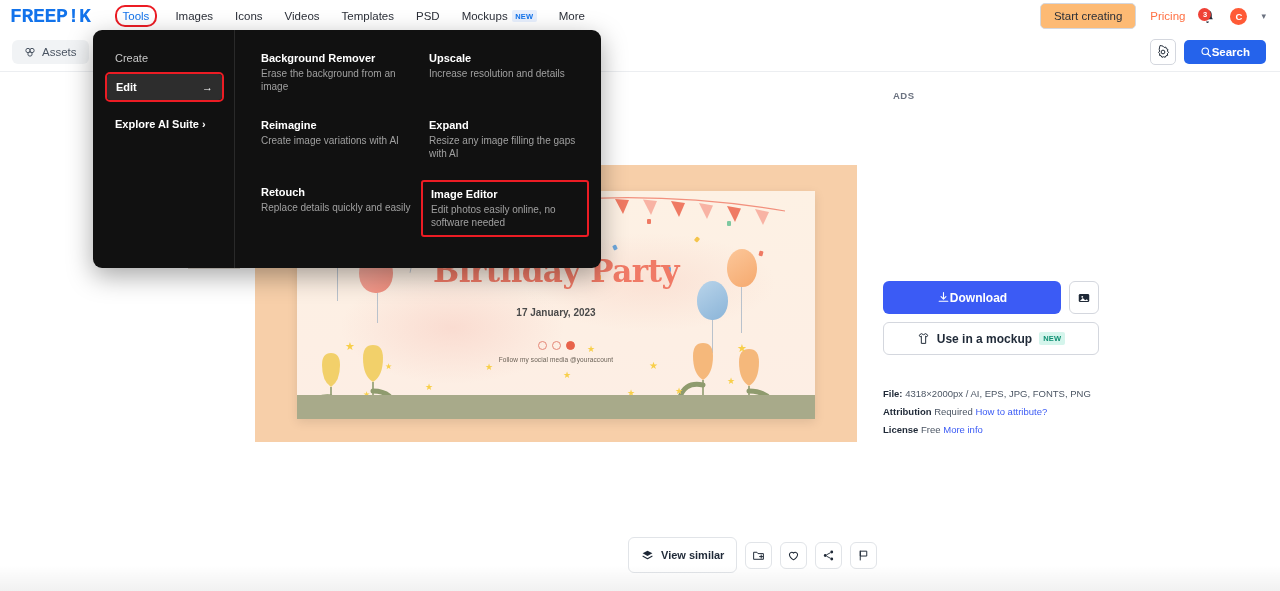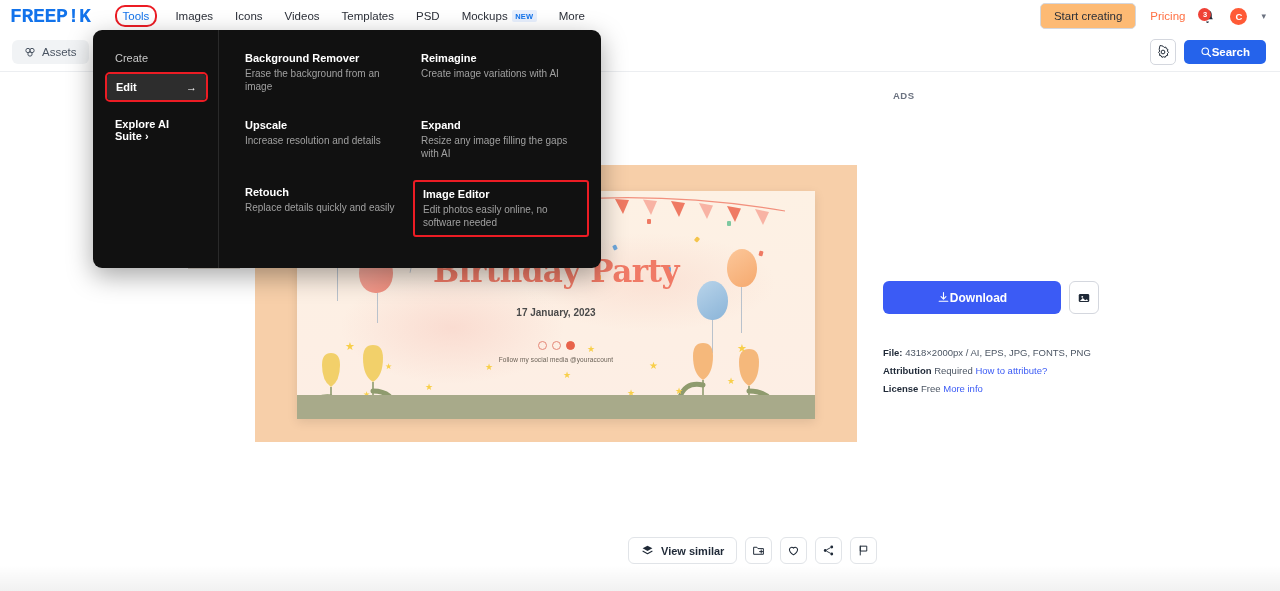--- a/index.html
+++ b/index.html
@@ -76,21 +76,21 @@
     background:#2563eb; color:#fff; border-radius:5px; padding:6px 16px;
     font-size:11.5px; font-weight:bold; display:flex; align-items:center; cursor:pointer;
   }
 
   
   .dropdown {
     position:absolute; left:93px; top:30px; width:508px; height:238px;
     background:#111111; border-radius:9px; display:flex; z-index:50;
     box-shadow:0 8px 26px rgba(0,0,0,.35); overflow:hidden;
   }
-  .dd-left { width:126px; padding:16px 12px 0 14px; border-right:1px solid #2a2a2a;}
+  .dd-left { width:142px; padding:16px 12px 0 14px; border-right:1px solid #2a2a2a;}
   .dd-cat {
     font-size:11px; color:#c9c9c9; padding:6px 8px; border-radius:5px;
     margin-bottom:2px; cursor:pointer;
   }
   .dd-edit-wrap { border:2px solid #ec1c24; border-radius:5px; margin:0 -2px 10px -2px; }
   .dd-edit {
     background:#2d2d2d; border-radius:4px; padding:7px 9px;
     display:flex; align-items:center; justify-content:space-between;
     font-size:11px; color:#ffffff; font-weight:bold; cursor:pointer;
   }
@@ -190,21 +190,21 @@
   }
   .meta { margin-top:30px; font-size:9.5px; line-height:18px; color:#4b5563; }
   .meta b { color:#1f2937; }
   .meta a { color:#3b5bf5; text-decoration:none; cursor:pointer; }
 
   
   .actionbar {
     position:absolute; left:628px; top:537px; display:flex; gap:8px; align-items:center;
   }
   .btn-viewsim {
-    height:27px; border:1px solid #e1e4e8; border-radius:6px; background:#fff;
+    height:36px; border:1px solid #e1e4e8; border-radius:6px; background:#fff;
     display:flex; align-items:center; gap:7px; padding:0 12px;
     font-size:11px; font-weight:bold; color:#1f2937; cursor:pointer;
   }
   .btn-icon {
     width:27px; height:27px; border:1px solid #e1e4e8; border-radius:6px; background:#fff;
     display:flex; align-items:center; justify-content:center; cursor:pointer;
   }
   .bottom-fade {
     position:absolute; left:0; bottom:0; width:1280px; height:26px;
     background:linear-gradient(to bottom, rgba(0,0,0,0), rgba(0,0,0,.055));
@@ -377,20 +377,27 @@
         <span>Download</span>
       </div>
       <div class="btn-sq">
         <svg width="14" height="14" viewBox="0 0 24 24">
           <rect x="3" y="5" width="18" height="14" rx="2.5" fill="#1f2937"></rect>
           <circle cx="9" cy="10" r="1.6" fill="#fff"></circle>
           <path d="M5 17l5-5 4 4 3-2 2 3z" fill="#fff"></path>
         </svg>
       </div>
     </div>
+    <div class="btn-mockup">
+      <svg width="13" height="13" viewBox="0 0 24 24">
+        <path d="M8 3L4 6l2 3 2-1.5V21h8V7.5L18 9l2-3-4-3-4 2z" fill="none" stroke="#1f2937" stroke-width="1.8" stroke-linejoin="round"></path>
+      </svg>
+      <span>Use in a mockup</span>
+      <span class="badge-new2">NEW</span>
+    </div>
     <div class="meta">
       <div>
         <b>File:</b>
         <span>4318×2000px / AI, EPS, JPG, FONTS, PNG</span>
       </div>
       <div>
         <b>Attribution</b>
         <span>Required</span>
         <a>How to attribute?</a>
       </div>
@@ -450,26 +457,26 @@
       <div class="dd-explore">
         <span>Explore AI Suite </span><span>›</span>
       </div>
     </div>
     <div class="dd-right">
       <div class="dd-item">
         <div class="dd-title">Background Remover</div>
         <div class="dd-desc">Erase the background from an image</div>
       </div>
       <div class="dd-item">
+        <div class="dd-title">Upscale</div>
+        <div class="dd-desc">Increase resolution and details</div>
+      </div>
+      <div class="dd-item">
         <div class="dd-title">Reimagine</div>
         <div class="dd-desc">Create image variations with AI</div>
-      </div>
-      <div class="dd-item">
-        <div class="dd-title">Upscale</div>
-        <div class="dd-desc">Increase resolution and details</div>
       </div>
       <div class="dd-item">
         <div class="dd-title">Expand</div>
         <div class="dd-desc">Resize any image filling the gaps with AI</div>
       </div>
       <div class="dd-item">
         <div class="dd-title">Retouch</div>
         <div class="dd-desc">Replace details quickly and easily</div>
       </div>
       <div class="dd-item highlight">

